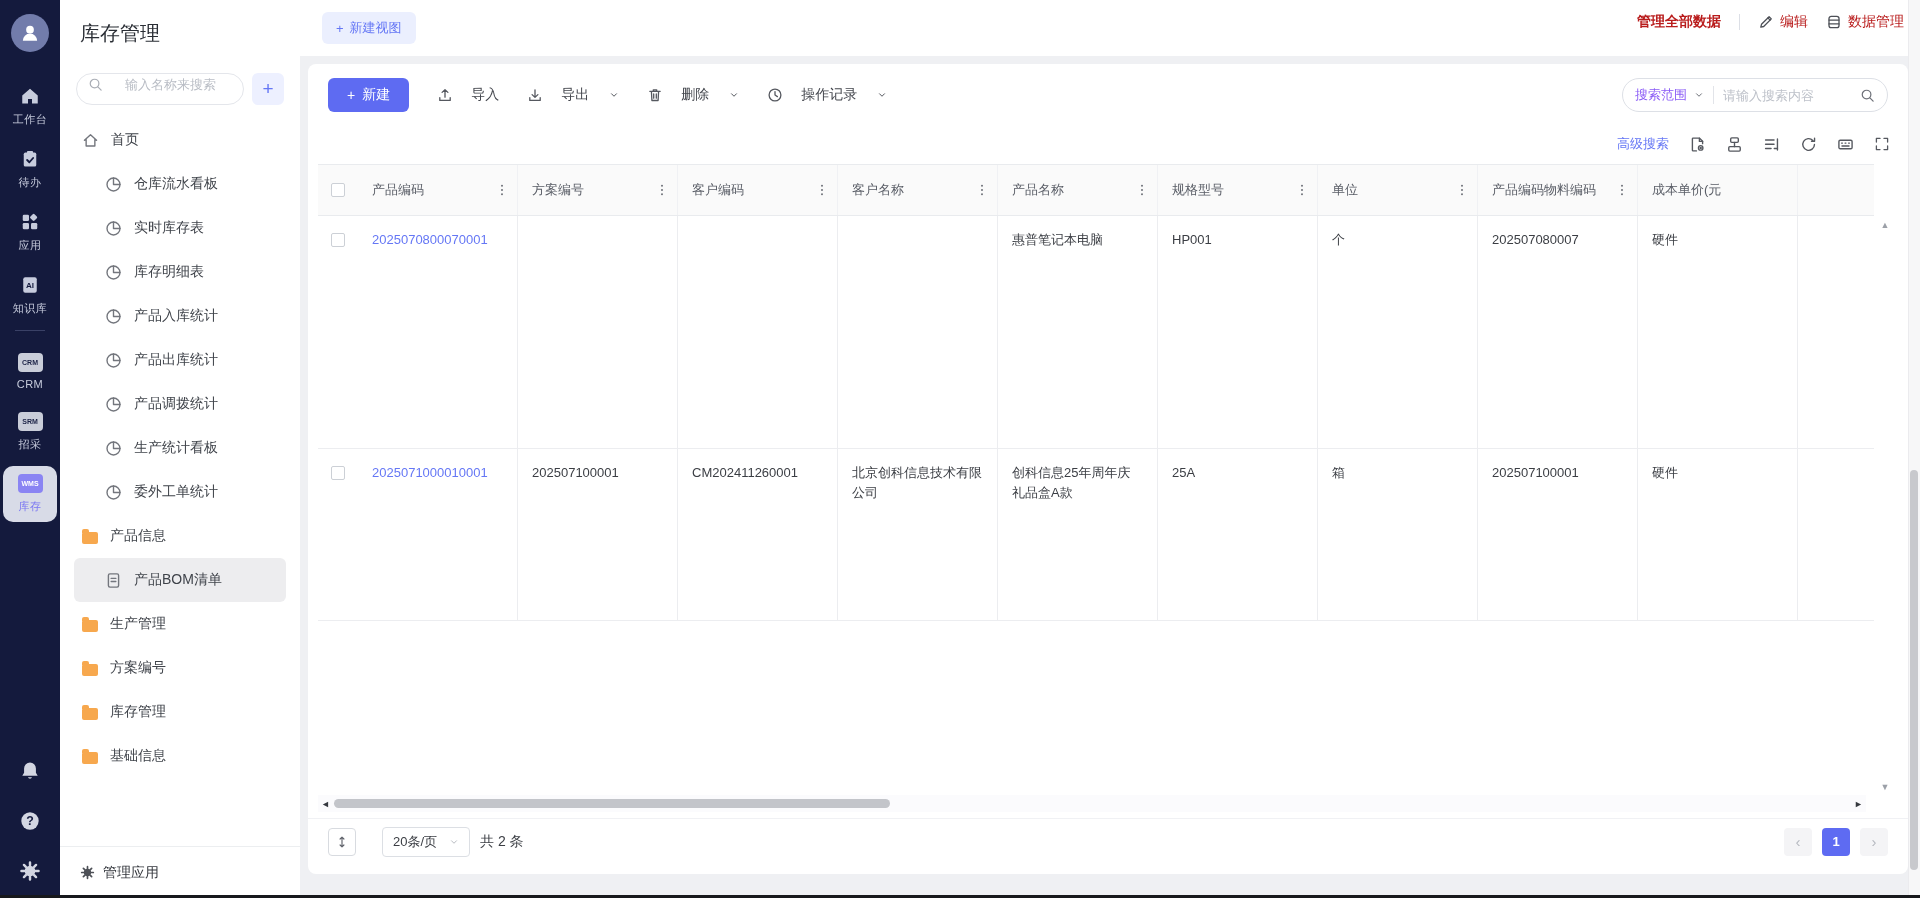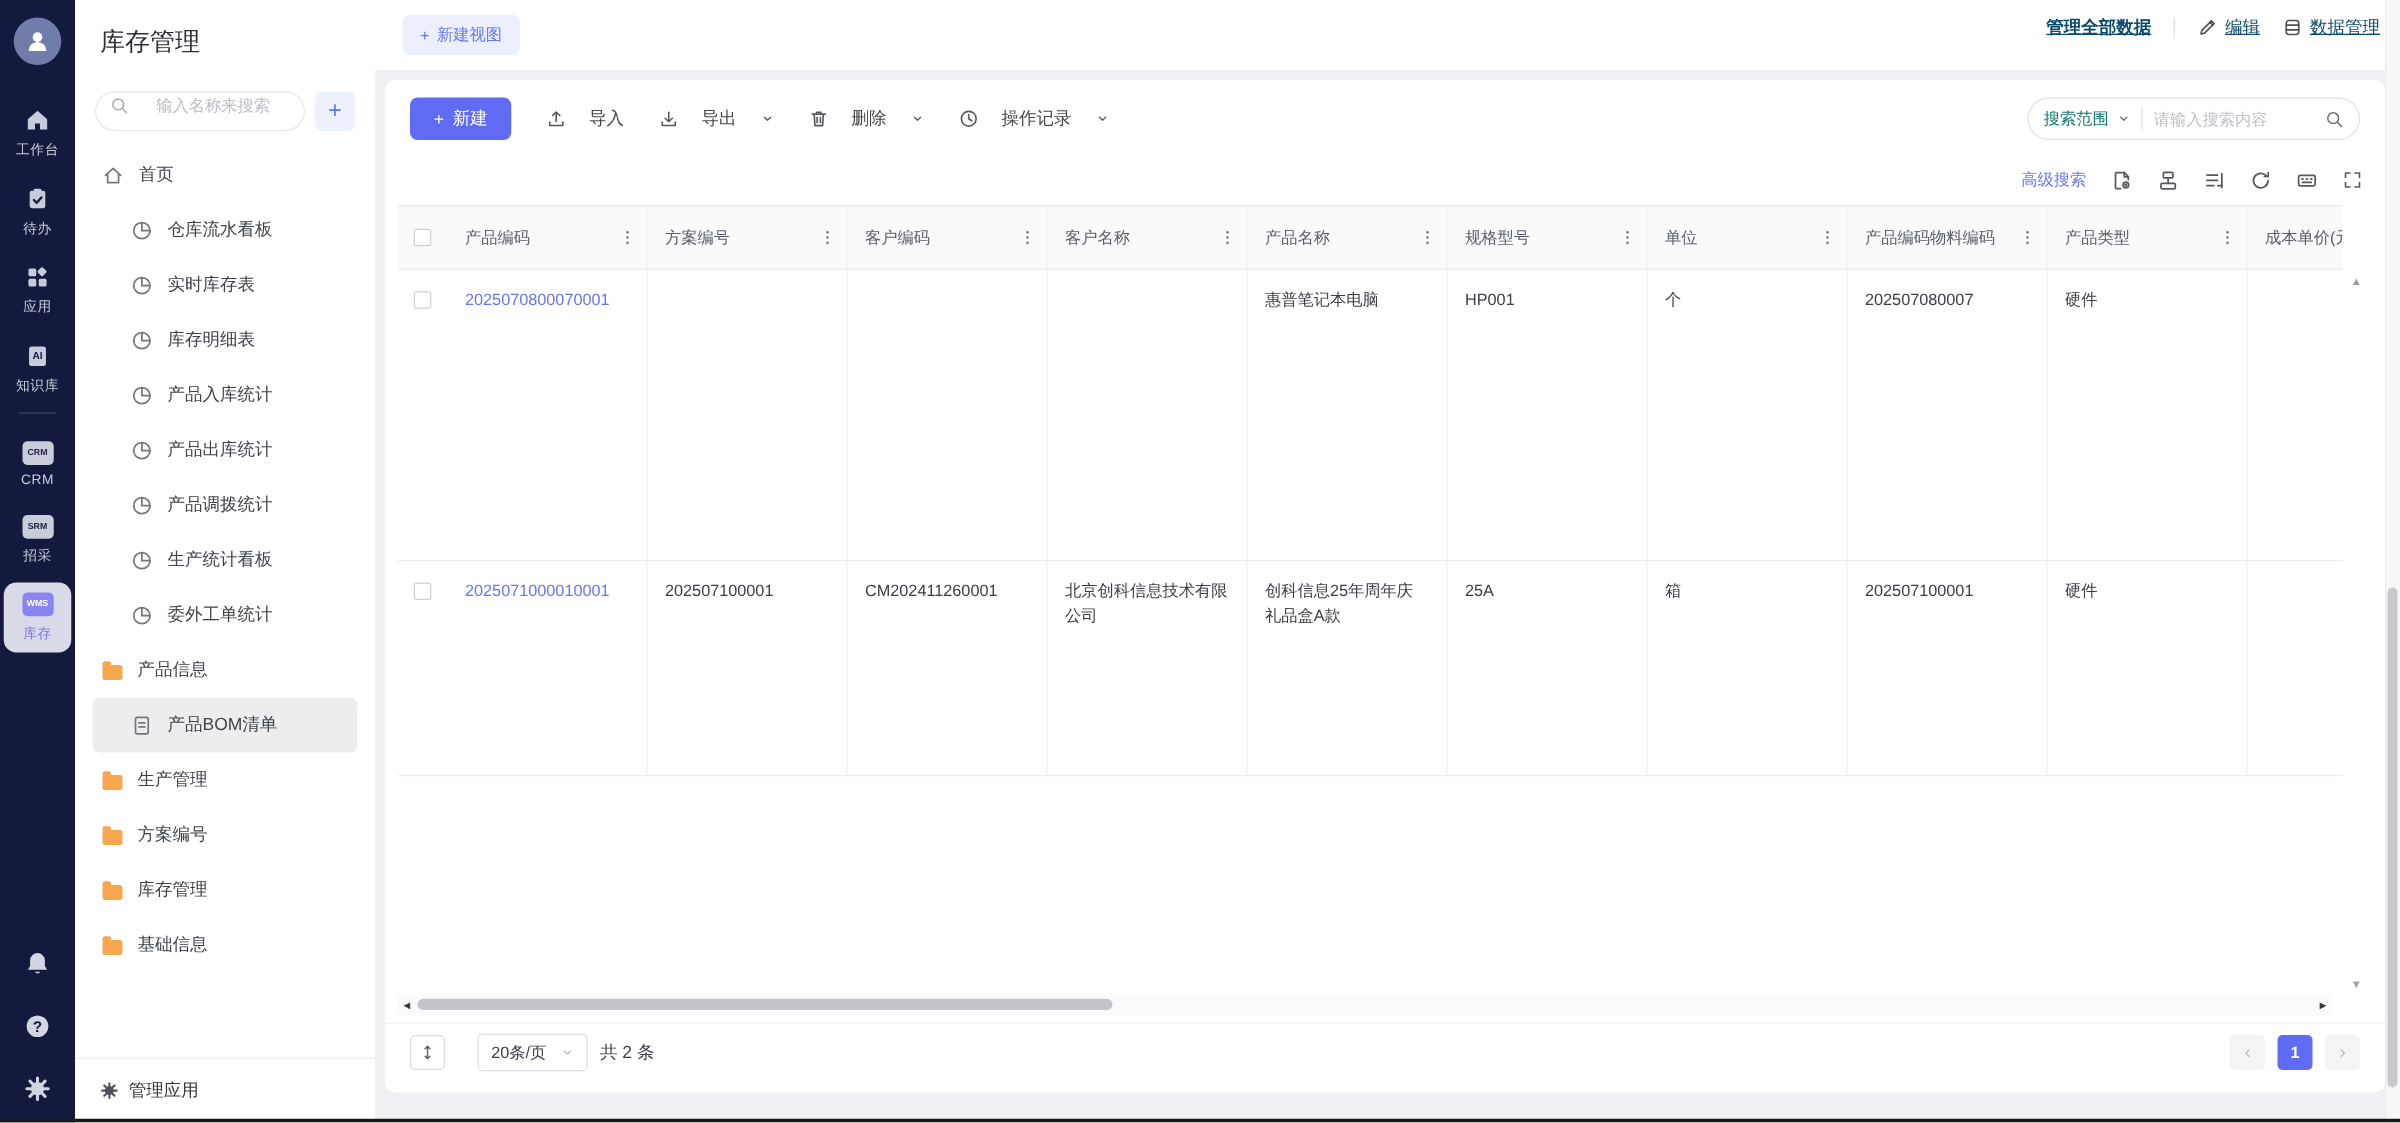--- a/index.html
+++ b/index.html
@@ -48,39 +48,39 @@
                  display:flex; align-items:center; gap:8px; padding:0 20px; font-size:14px; color:#33363c;
                  cursor:pointer; background:#fff; }
   .side-footer .ic { color:#4e5157; }
 
   
   .topbar { position:absolute; left:300px; right:0; top:0; height:56px; background:#fff; z-index:4; }
   .new-view-btn { position:absolute; left:22px; top:12px; height:32px; padding:0 14px; background:#ebeffe;
                   color:#6577f5; border-radius:6px; font-size:13px; display:flex; align-items:center;
                   gap:6px; cursor:pointer; }
   .top-actions { position:absolute; right:16px; top:0; height:44px; display:flex; align-items:center;
-                 gap:18px; font-size:14px; color:#0c4a6e;text-decoration:underline; }
+                 gap:18px; font-size:14px; color:#b91c1c; }
   .top-actions .act { display:flex; align-items:center; gap:6px; cursor:pointer; }
   .top-actions .ic { color:#4d5057; }
   .tb-divider { width:1px; height:16px; background:#dcdfe6; }
   .bold { font-weight:bold; }
 
   
   .card { position:absolute; left:308px; top:64px; width:1600px; height:810px; background:#fff;
           border-radius:8px; z-index:3; }
   .toolbar { position:absolute; top:12px; left:20px; right:20px; height:38px; display:flex; align-items:center; }
   .btn-create { height:34px; padding:0 19px; background:#5e6bf2; color:#fff; border-radius:6px;
                 font-size:14px; display:flex; align-items:center; gap:7px; cursor:pointer; }
   .tool-btn { display:flex; align-items:center; gap:18px; font-size:14px; color:#43464d; margin-left:28px;
               cursor:pointer; }
   .tool-btn .ic { color:#55585f; }
   .caret { color:#8b8e95; margin-left:2px; }
   .search-pill { margin-left:auto; width:266px; height:34px; border:1px solid #dde0e6; border-radius:17px;
                  display:flex; align-items:center; padding:0 12px; gap:9px; font-size:13px; }
-  .scope { display:flex; align-items:center; gap:5px; color:#0f766e; cursor:pointer; white-space:nowrap; }
+  .scope { display:flex; align-items:center; gap:5px; color:#8b5cf6; cursor:pointer; white-space:nowrap; }
   .pill-div { width:1px; height:18px; background:#e2e4e9; }
   .search-pill input { flex:1; min-width:0; border:none; outline:none; font-size:13px;
                        font-family:"Liberation Sans",sans-serif; color:#3b3e44; background:transparent; }
   .search-pill input::placeholder { color:#bdc1c9; }
   .search-pill .ic { color:#6d7078; cursor:pointer; }
 
   .tools-row { position:absolute; top:66px; right:18px; height:28px; display:flex; align-items:center;
                gap:20px; color:#55585f; }
   .adv-search { color:#6577f5; font-size:13px; cursor:pointer; }
   .tools-row .ic { cursor:pointer; }
@@ -613,32 +613,20 @@
               <svg width="14" height="14" viewBox="0 0 16 16" fill="none" stroke="currentColor" stroke-width="1.3" stroke-linecap="round" stroke-linejoin="round">
                 <g fill="currentColor" stroke="none">
                   <circle cx="8" cy="3.2" r="1.2"></circle>
                   <circle cx="8" cy="8" r="1.2"></circle>
                   <circle cx="8" cy="12.8" r="1.2"></circle>
                 </g>
               </svg>
             </span>
           </div>
           <div class="th">
-            <span>产品类型</span>
-            <span class="ic dots">
-              <svg width="14" height="14" viewBox="0 0 16 16" fill="none" stroke="currentColor" stroke-width="1.3" stroke-linecap="round" stroke-linejoin="round">
-                <g fill="currentColor" stroke="none">
-                  <circle cx="8" cy="3.2" r="1.2"></circle>
-                  <circle cx="8" cy="8" r="1.2"></circle>
-                  <circle cx="8" cy="12.8" r="1.2"></circle>
-                </g>
-              </svg>
-            </span>
-          </div>
-          <div class="th">
             <span>成本单价(元</span>
           </div>
         </div>
       <div id="tbody">
           <div class="tr" style="height: 233px;">
             <div class="cell-check">
               <div class="checkbox"></div>
             </div>
             <div class="td link">2025070800070001</div>
             <div class="td"></div>

